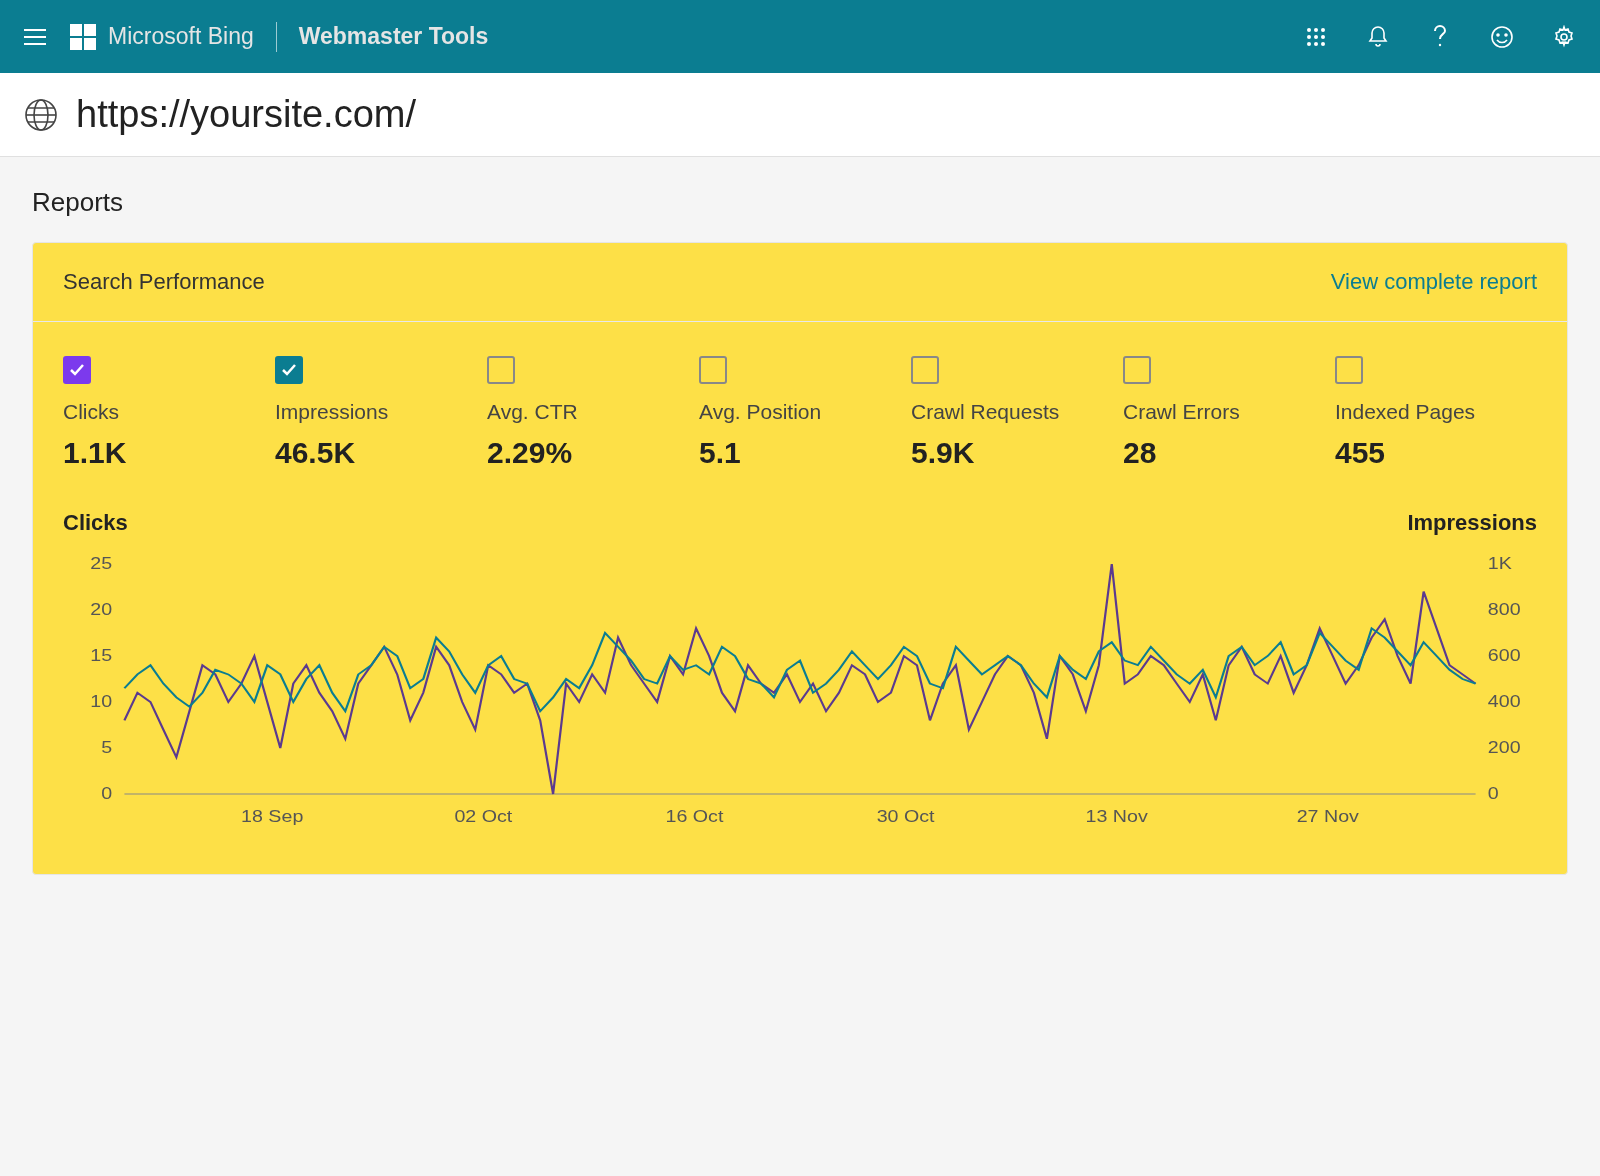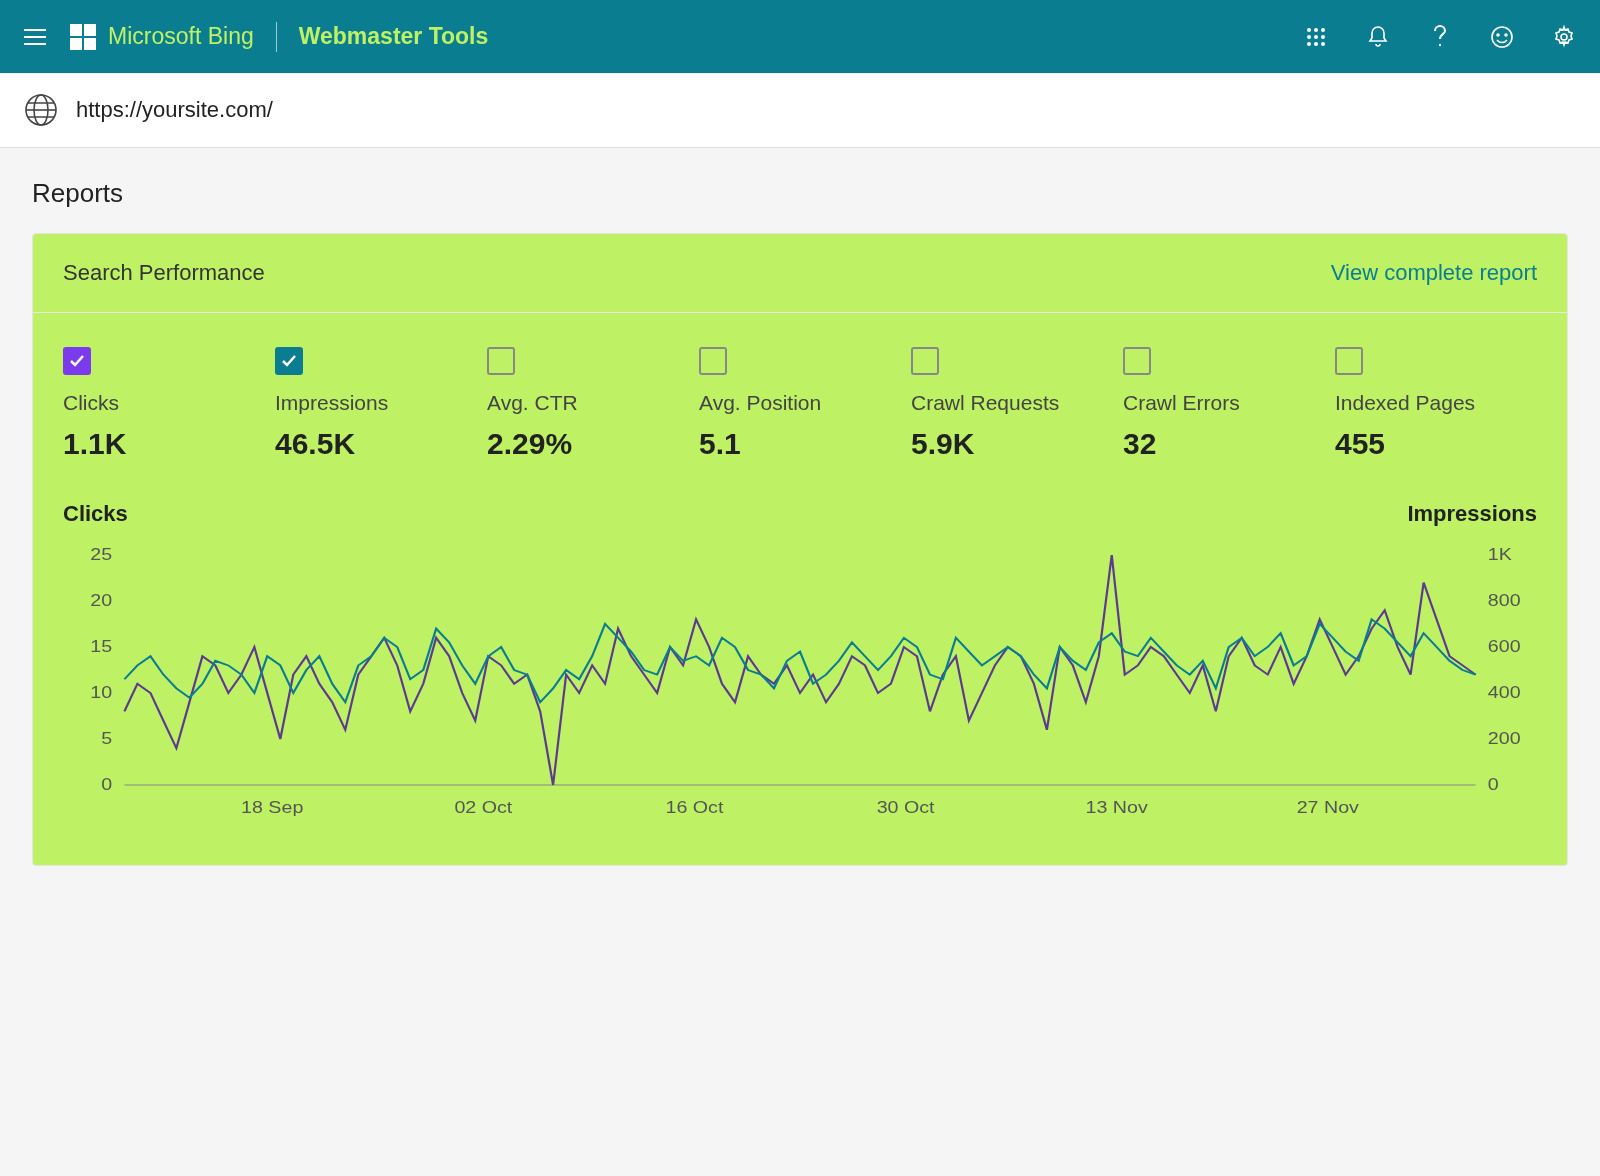--- a/index.html
+++ b/index.html
@@ -1,37 +1,37 @@
 <!DOCTYPE html>
 <html><head>
 <meta charset="utf-8">
 <style>
 * { margin:0; padding:0; box-sizing:border-box; font-family:'Segoe UI',Arial,sans-serif; }
 body { background:#f5f5f5; width:1600px; }
 
-.topbar { background:#0b7d91; height:73px; display:flex; align-items:center; padding:0 24px; color:#bef264; }
+.topbar { background:#0b7d91; height:73px; display:flex; align-items:center; padding:0 24px; color:#e5e5e5; }
 .hamburger { display:flex; flex-direction:column; gap:5px; cursor:pointer; margin-right:24px; }
 .hamburger span { width:22px; height:2px; background:#fff; }
 .logo-tiles { display:grid; grid-template-columns:repeat(2,12px); grid-template-rows:repeat(2,12px); gap:2px; margin-right:12px; }
 .logo-tiles span { background:#fff; }
 .brand { font-size:23px; font-weight:400; }
 .divider { width:1px; height:30px; background:rgba(255,255,255,.6); margin:0 22px; }
 .tool { font-size:23px; font-weight:700; }
 .spacer { flex:1; }
 .topicons { display:flex; gap:38px; align-items:center; }
 .ticon { width:24px; height:24px; display:flex; align-items:center; justify-content:center; cursor:pointer; }
 
 .sitebar { background:#fff; border-bottom:1px solid #e0e0e0; padding:20px 24px; display:flex; align-items:center; gap:18px; }
 .globe { width:34px; height:34px; }
-.siteurl { font-size:22px; color:#222; }
+.siteurl { font-size:38px; color:#222; }
 
 .content { padding:30px 32px; }
 .reports-h { font-size:26px; color:#222; margin-bottom:24px; }
 
-.card { background:#bef264; border:1px solid #e5e5e5; border-radius:4px; }
+.card { background:#fde047; border:1px solid #e5e5e5; border-radius:4px; }
 .card-head { display:flex; justify-content:space-between; align-items:center; padding:26px 30px; border-bottom:1px solid #e8e8e8; }
 .card-title { font-size:22px; color:#333; }
 .link { font-size:22px; color:#0b7d91; cursor:pointer; }
 
 .metrics { display:flex; padding:34px 30px 30px; gap:10px; }
 .metric { flex:1; min-width:0; }
 .chk { width:28px; height:28px; border:2px solid #888; border-radius:3px; margin-bottom:16px; display:flex; align-items:center; justify-content:center; cursor:pointer; }
 .chk.purple { background:#7c3aed; border-color:#7c3aed; }
 .chk.blue { background:#0b7d91; border-color:#0b7d91; }
 .chk svg { stroke:#fff; }
@@ -164,21 +164,21 @@
           <div class="mval">5.1</div>
         </div>
         <div class="metric">
           <div class="chk"></div>
           <div class="mlabel">Crawl Requests</div>
           <div class="mval">5.9K</div>
         </div>
         <div class="metric">
           <div class="chk"></div>
           <div class="mlabel">Crawl Errors</div>
-          <div class="mval">32</div>
+          <div class="mval">28</div>
         </div>
         <div class="metric">
           <div class="chk"></div>
           <div class="mlabel">Indexed Pages</div>
           <div class="mval">455</div>
         </div>
       </div>
 
     <div class="chartwrap">
       <div class="axis-titles">

